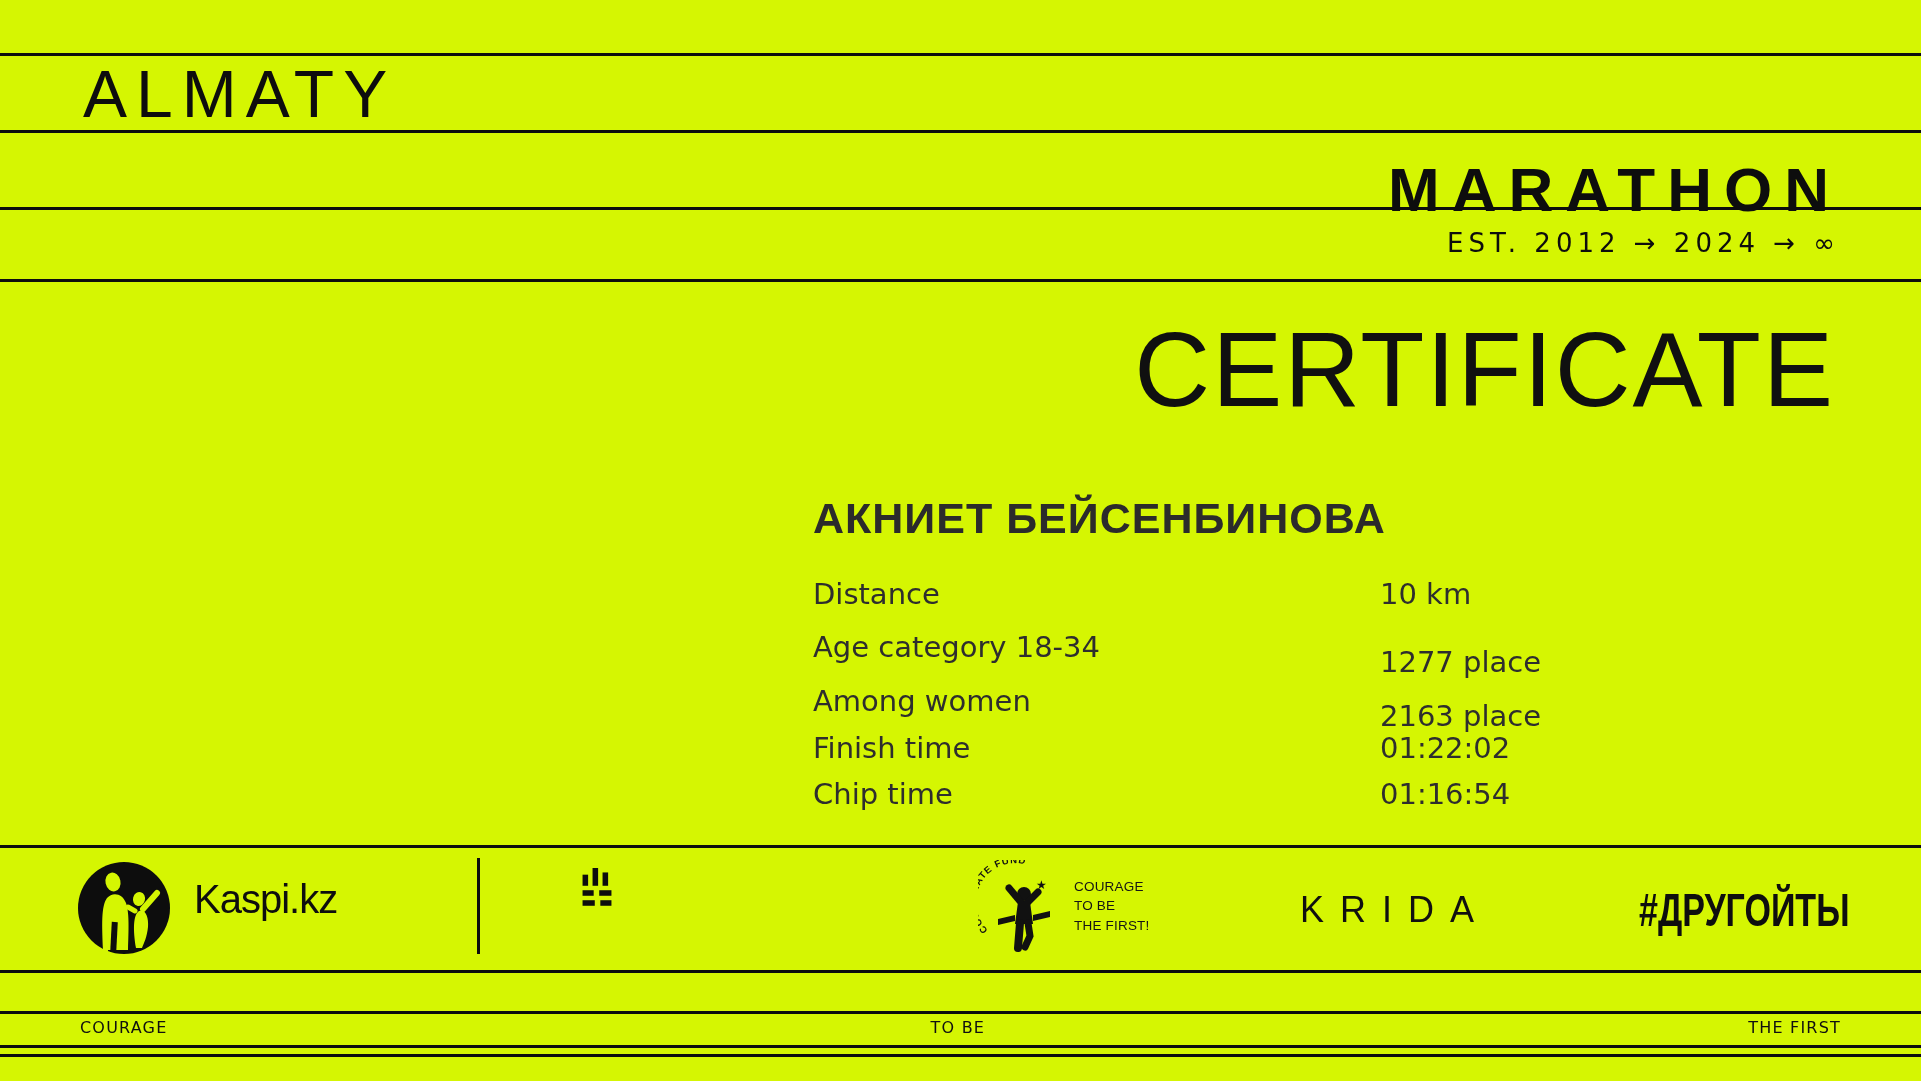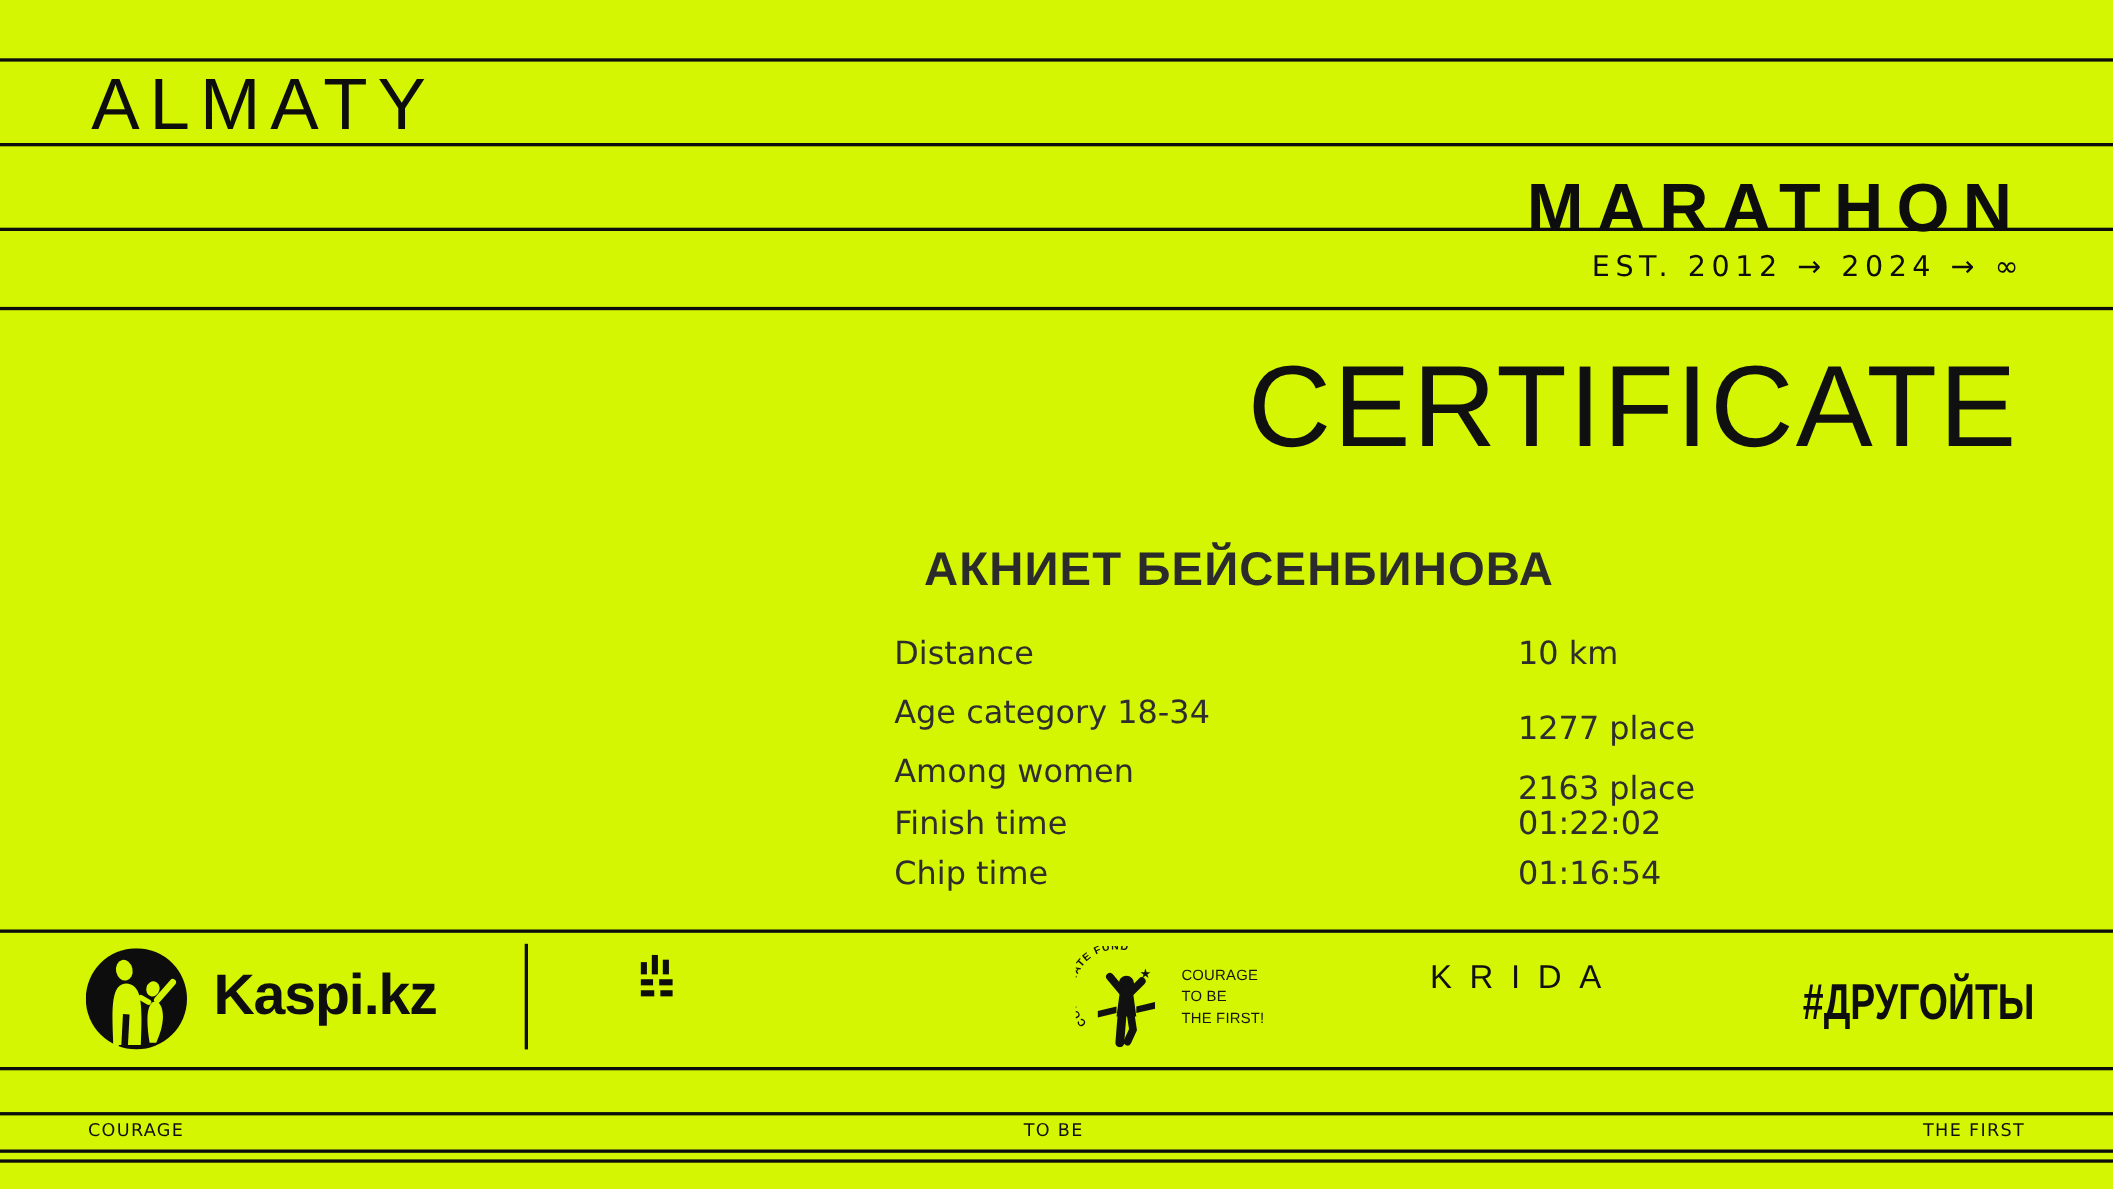--- a/index.html
+++ b/index.html
@@ -14,42 +14,42 @@
 
   .almaty{position:absolute;left:83px;top:61px;font-size:66px;font-weight:400;
     letter-spacing:9px;line-height:1;}
   .marathon{position:absolute;right:80px;top:139px;font-size:62px;font-weight:700;
     letter-spacing:12px;line-height:1;margin-top:20px;}
   .est{position:absolute;right:81px;top:230px;font-family:"DejaVu Sans",sans-serif;
     font-size:26px;letter-spacing:5px;line-height:1;}
   .cert-title{position:absolute;right:86px;top:317px;font-size:105px;font-weight:400;
     letter-spacing:2px;line-height:1;color:#101010;}
   .athlete{position:absolute;left:813px;top:497px;font-size:43px;font-weight:700;
-    letter-spacing:1px;color:#2b2b2b;line-height:1;margin-left:27px;}
+    letter-spacing:1px;color:#2b2b2b;line-height:1;}
 
   .results{position:absolute;left:813px;top:576px;width:780px;
     font-family:"DejaVu Sans",sans-serif;font-size:29px;color:#2e2e2e;}
   .row{position:absolute;left:0;height:36px;white-space:nowrap;line-height:36px;}
   .row .value{position:absolute;left:567px;top:0;}
   .row.low .value{top:0;margin-top:15px;}
   .rw0{top:0}.rw1{top:53px}.rw2{top:107px}.rw3{top:154px}.rw4{top:200px}
 
   .kaspi-logo{position:absolute;left:78px;top:862px;width:92px;height:92px;}
-  .kaspi-name{position:absolute;left:194px;top:879px;font-size:52px;font-weight:700;
+  .kaspi-name{position:absolute;left:194px;top:879px;font-size:40px;font-weight:400;
     letter-spacing:-1px;line-height:1;color:#0e0e0e;}
   .divider{position:absolute;left:477px;top:858px;width:3px;height:96px;background:#0d0d0d;}
 
   .yessenov{position:absolute;left:582px;top:868px;display:flex;gap:24px;align-items:flex-start;}
   .yessenov .yt{padding-top:11px;font-size:13.5px;font-weight:700;line-height:1.5;
     letter-spacing:0.2px;color:#0e0e0e;}
 
   .corpfund{position:absolute;left:978px;top:860px;display:flex;align-items:center;gap:4px;}
   .cf-text{font-size:13.5px;line-height:1.45;color:#151515;letter-spacing:0.2px;}
 
-  .krida{position:absolute;left:1300px;top:874px;font-size:30px;font-weight:400;
+  .krida{position:absolute;left:1300px;top:892px;font-size:36px;font-weight:400;
     letter-spacing:16px;line-height:1;color:#101010;}
   .hashtag{position:absolute;right:72px;top:887px;font-size:46px;font-weight:700;
     line-height:1;transform:scaleX(0.74);transform-origin:100% 50%;color:#0e0e0e;}
 
   .footer-band{position:absolute;left:0;top:1018px;width:1921px;box-sizing:border-box;
     padding:0 80px;display:flex;justify-content:space-between;
     font-family:"DejaVu Sans",sans-serif;font-size:16px;letter-spacing:1.2px;color:#101010;}
 </style>
 </head>
 <body>

